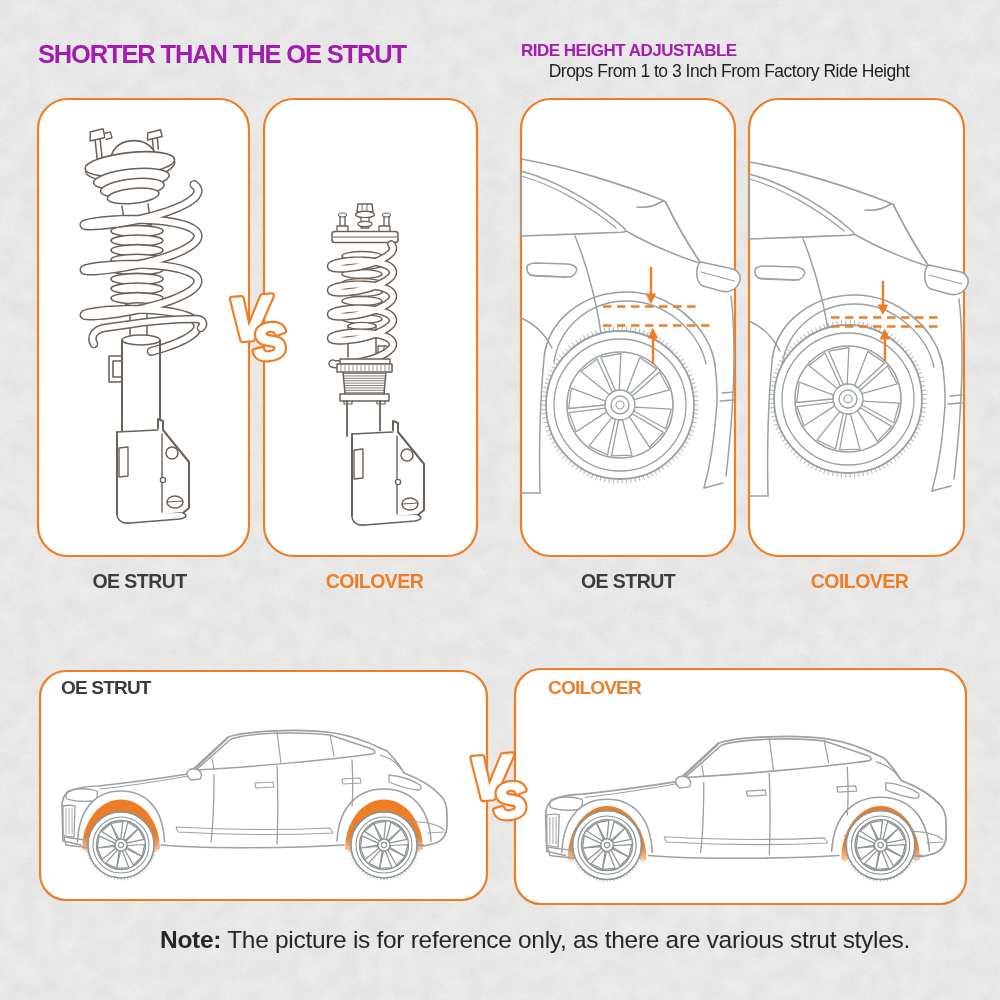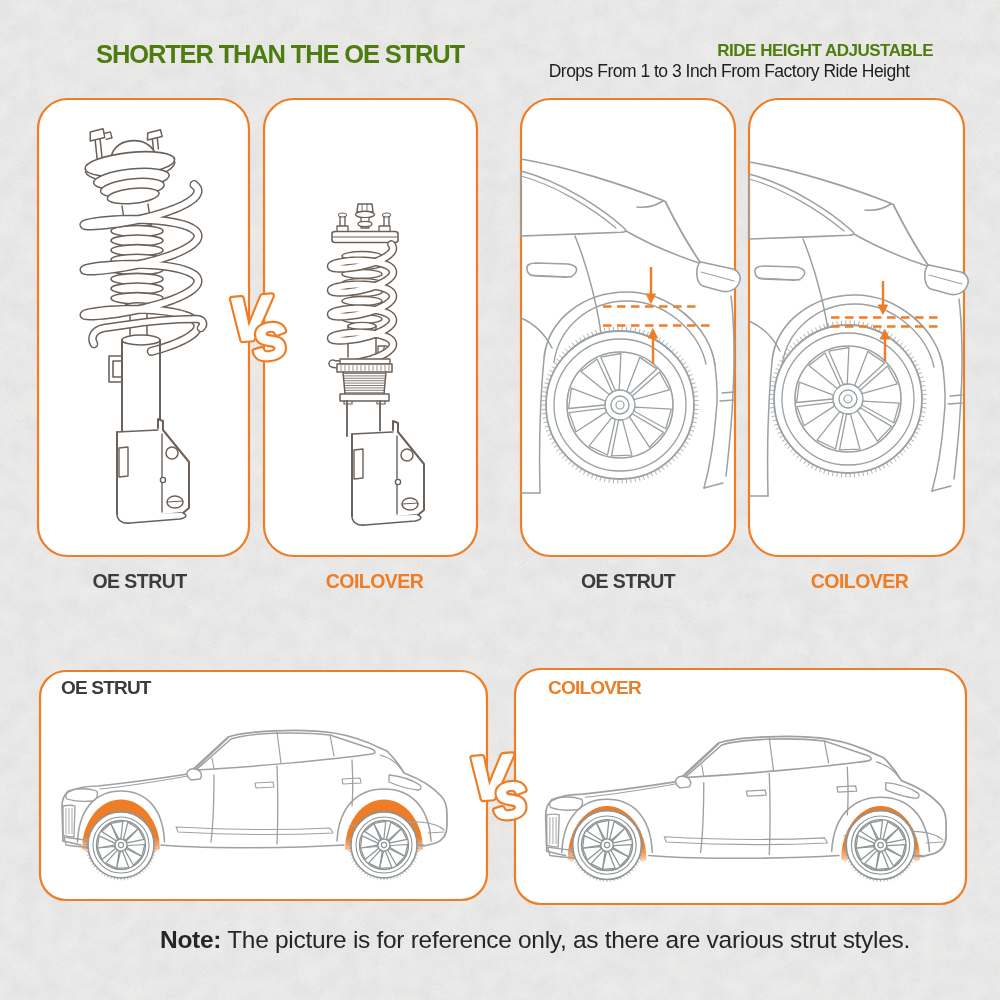--- a/index.html
+++ b/index.html
@@ -1,18 +1,18 @@
 <!DOCTYPE html>
 <html><head><meta charset="utf-8">
 <style>
 html,body{margin:0;padding:0;}
 body{width:1000px;height:1000px;position:relative;overflow:hidden;
  font-family:"Liberation Sans",sans-serif;background:#e6e5e4;}
 .abs{position:absolute;}
-.h1{font-weight:bold;color:#4d7c0f;font-size:25.5px;letter-spacing:-1.15px;text-align:right;line-height:1;}
+.h1{font-weight:bold;color:#a21caf;font-size:25.5px;letter-spacing:-1.15px;text-align:left;line-height:1;}
 .h2x{font-size:17px;letter-spacing:-0.5px;}
 .sub{color:#1e1e1e;font-size:17.5px;letter-spacing:-0.5px;text-align:center;line-height:1;}
 .lab{font-weight:bold;font-size:19.5px;letter-spacing:-0.55px;text-align:center;color:#3c3c3c;line-height:1;}
 .lab.o{color:#ee7d26;}
 .plab{font-weight:bold;font-size:19px;letter-spacing:-0.8px;color:#3c3c3c;line-height:1;}
 .plab.o{color:#ee7d26;}
 .note{font-size:24.5px;color:#262626;text-align:center;letter-spacing:-0.3px;line-height:1;margin-left:35px;}
 </style></head>
 <body>
 <div class="abs" style="left:0;top:0;"><svg width="1000" height="1000" viewBox="0 0 1000 1000">

